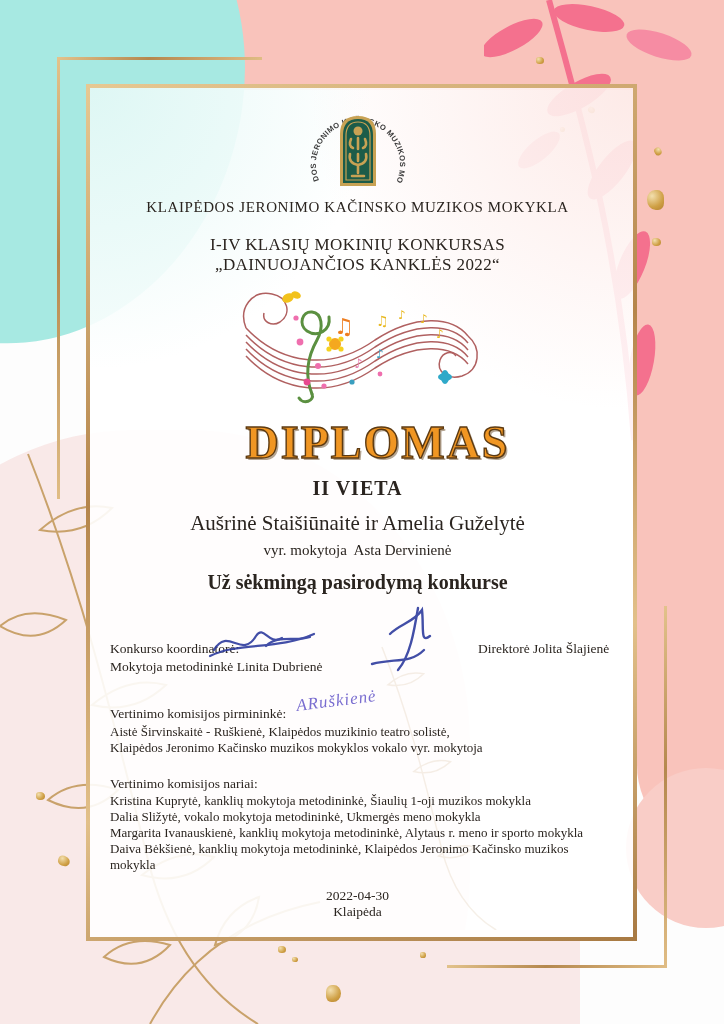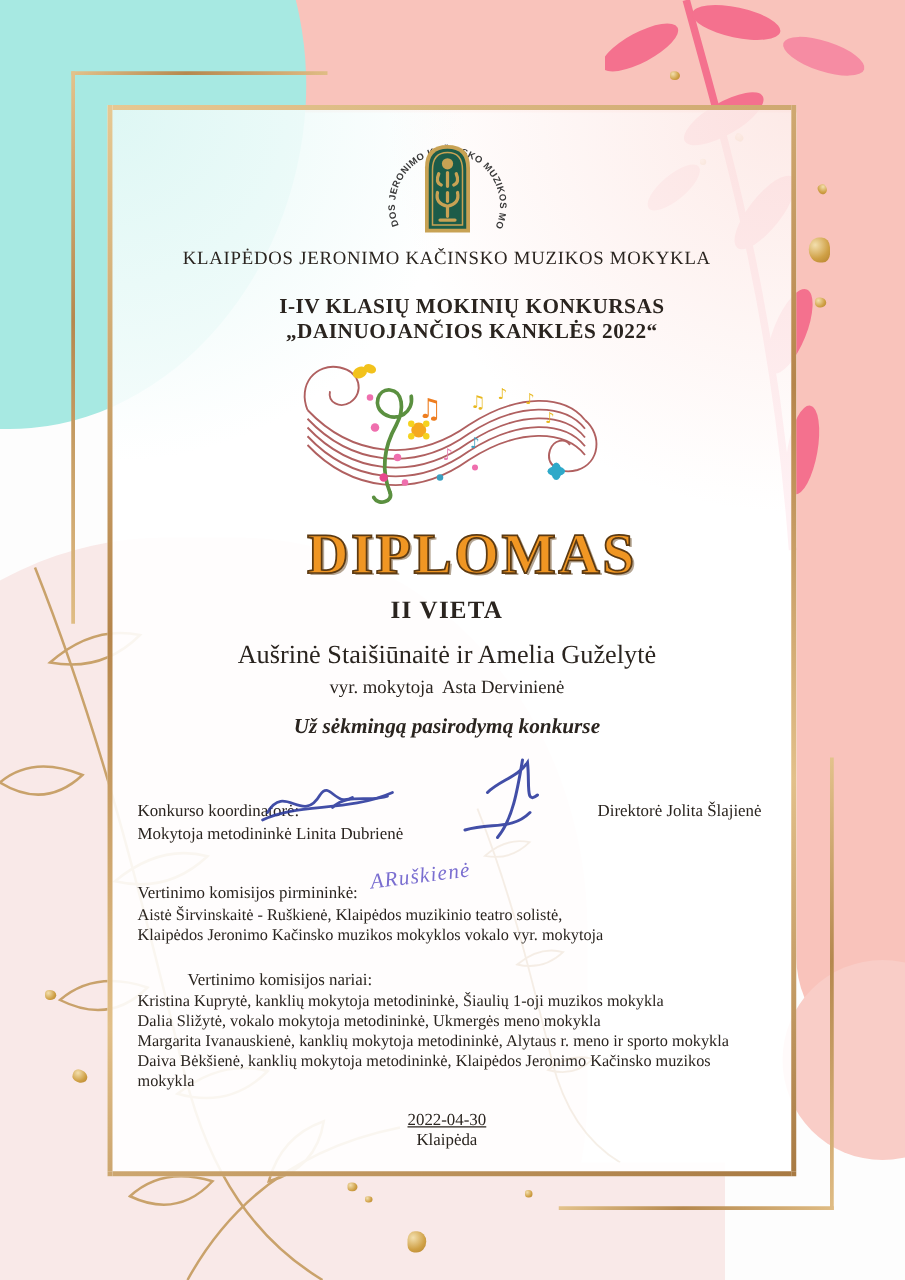--- a/index.html
+++ b/index.html
@@ -42,35 +42,35 @@
          border-radius:42% 58% 52% 48%;}
   .inner-leaves{position:absolute;z-index:5;opacity:0.13;}
 
   
   .content{position:absolute;inset:0;z-index:6;color:#2a241f;}
   .row{position:absolute;left:86px;width:543px;text-align:center;}
   .lline{position:absolute;left:110px;white-space:nowrap;font-size:13px;
          line-height:16px;text-align:left;}
   .logo-row{top:94px;display:flex;justify-content:center;}
   .school{top:199px;font-size:15px;letter-spacing:0.6px;}
-  .contest{font-size:17px;font-weight:bold;letter-spacing:0.4px;padding-left:20px;}
+  .contest{font-size:17px;font-weight:normal;letter-spacing:0.4px;}
   .c1{top:235px;} .c2{top:255px;}
   .diplomas{top:416px;font-size:46px;font-weight:bold;letter-spacing:2px;
             color:#f09623;-webkit-text-stroke:1.4px #5c3a12;
             text-shadow:2px 2px 0 rgba(92,58,18,0.45);padding-left:20px;}
   .place{top:477px;font-size:20px;font-weight:bold;letter-spacing:1px;}
   .names{top:511px;font-size:21px;}
   .teacher{top:542px;font-size:15px;white-space:pre;}
-  .reason{top:571px;font-size:17px;font-weight:bold;font-style:italic;}
+  .reason{top:571px;font-size:20px;font-weight:bold;}
   .siglabel{font-size:13.5px;}
   .sig-svg{position:absolute;z-index:7;}
   .chair-sig{position:absolute;left:296px;top:691px;z-index:7;
              font-size:17px;font-style:italic;color:#7a6ed0;
              transform:rotate(-7deg);letter-spacing:1px;}
-  .date{top:888px;font-size:13.5px;text-decoration:underline;}
+  .date{top:888px;font-size:13.5px;}
   .city{top:904px;font-size:13.5px;}
 </style>
 </head>
 <body>
 
 <div class="page">
 
   <div class="bg pink-top"></div>
   <div class="bg pink-right"></div>
   <div class="bg pink-circle"></div>
@@ -228,21 +228,21 @@
         <path d="M4,62 C26,56 42,62 56,48"></path>
       </g>
     </svg>
     <div class="lline siglabel" style="left:478px;top:641px;">Direktorė Jolita Šlajienė</div>
 
     <div class="chair-sig">ARuškienė</div>
     <div class="lline" style="top:706px;font-size:13.5px;text-align:right;">Vertinimo komisijos pirmininkė:</div>
     <div class="lline" style="top:724px;">Aistė Širvinskaitė - Ruškienė, Klaipėdos muzikinio teatro solistė,</div>
     <div class="lline" style="top:740px;font-family:Liberation Serif, serif;">Klaipėdos Jeronimo Kačinsko muzikos mokyklos vokalo vyr. mokytoja</div>
 
-    <div class="lline" style="top:776px;font-size:13.5px;margin-left:40px;">Vertinimo komisijos nariai:</div>
+    <div class="lline" style="top:776px;font-size:13.5px;">Vertinimo komisijos nariai:</div>
     <div class="lline" style="top:793px;">Kristina Kuprytė, kanklių mokytoja metodininkė, Šiaulių 1-oji muzikos mokykla</div>
     <div class="lline" style="top:809px;">Dalia Sližytė, vokalo mokytoja metodininkė, Ukmergės meno mokykla</div>
     <div class="lline" style="top:825px;">Margarita Ivanauskienė, kanklių mokytoja metodininkė, Alytaus r. meno ir sporto mokykla</div>
     <div class="lline" style="top:841px;">Daiva Bėkšienė, kanklių mokytoja metodininkė, Klaipėdos Jeronimo Kačinsko muzikos</div>
     <div class="lline" style="top:857px;">mokykla</div>
 
     <div class="row date">2022-04-30</div>
     <div class="row city">Klaipėda</div>
   </div>
 </div>

